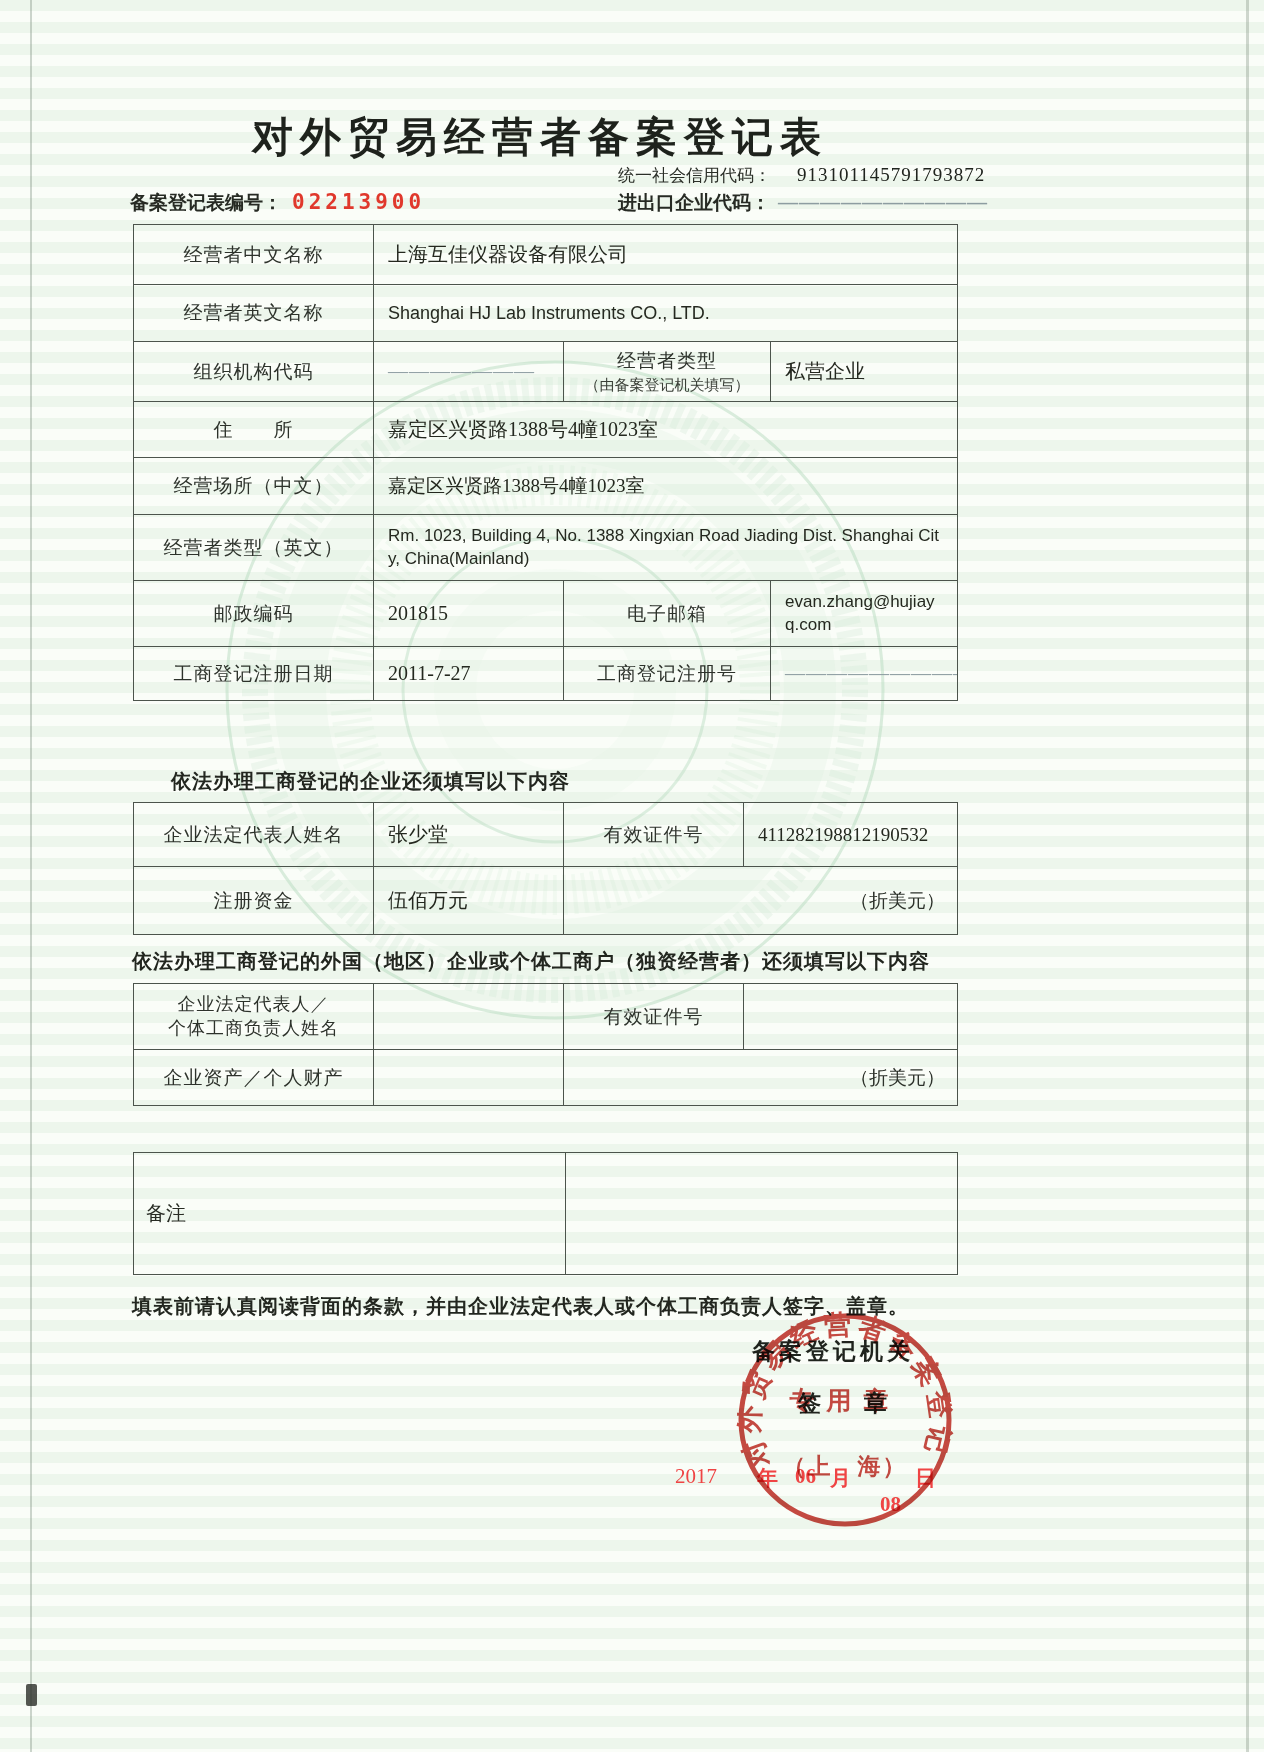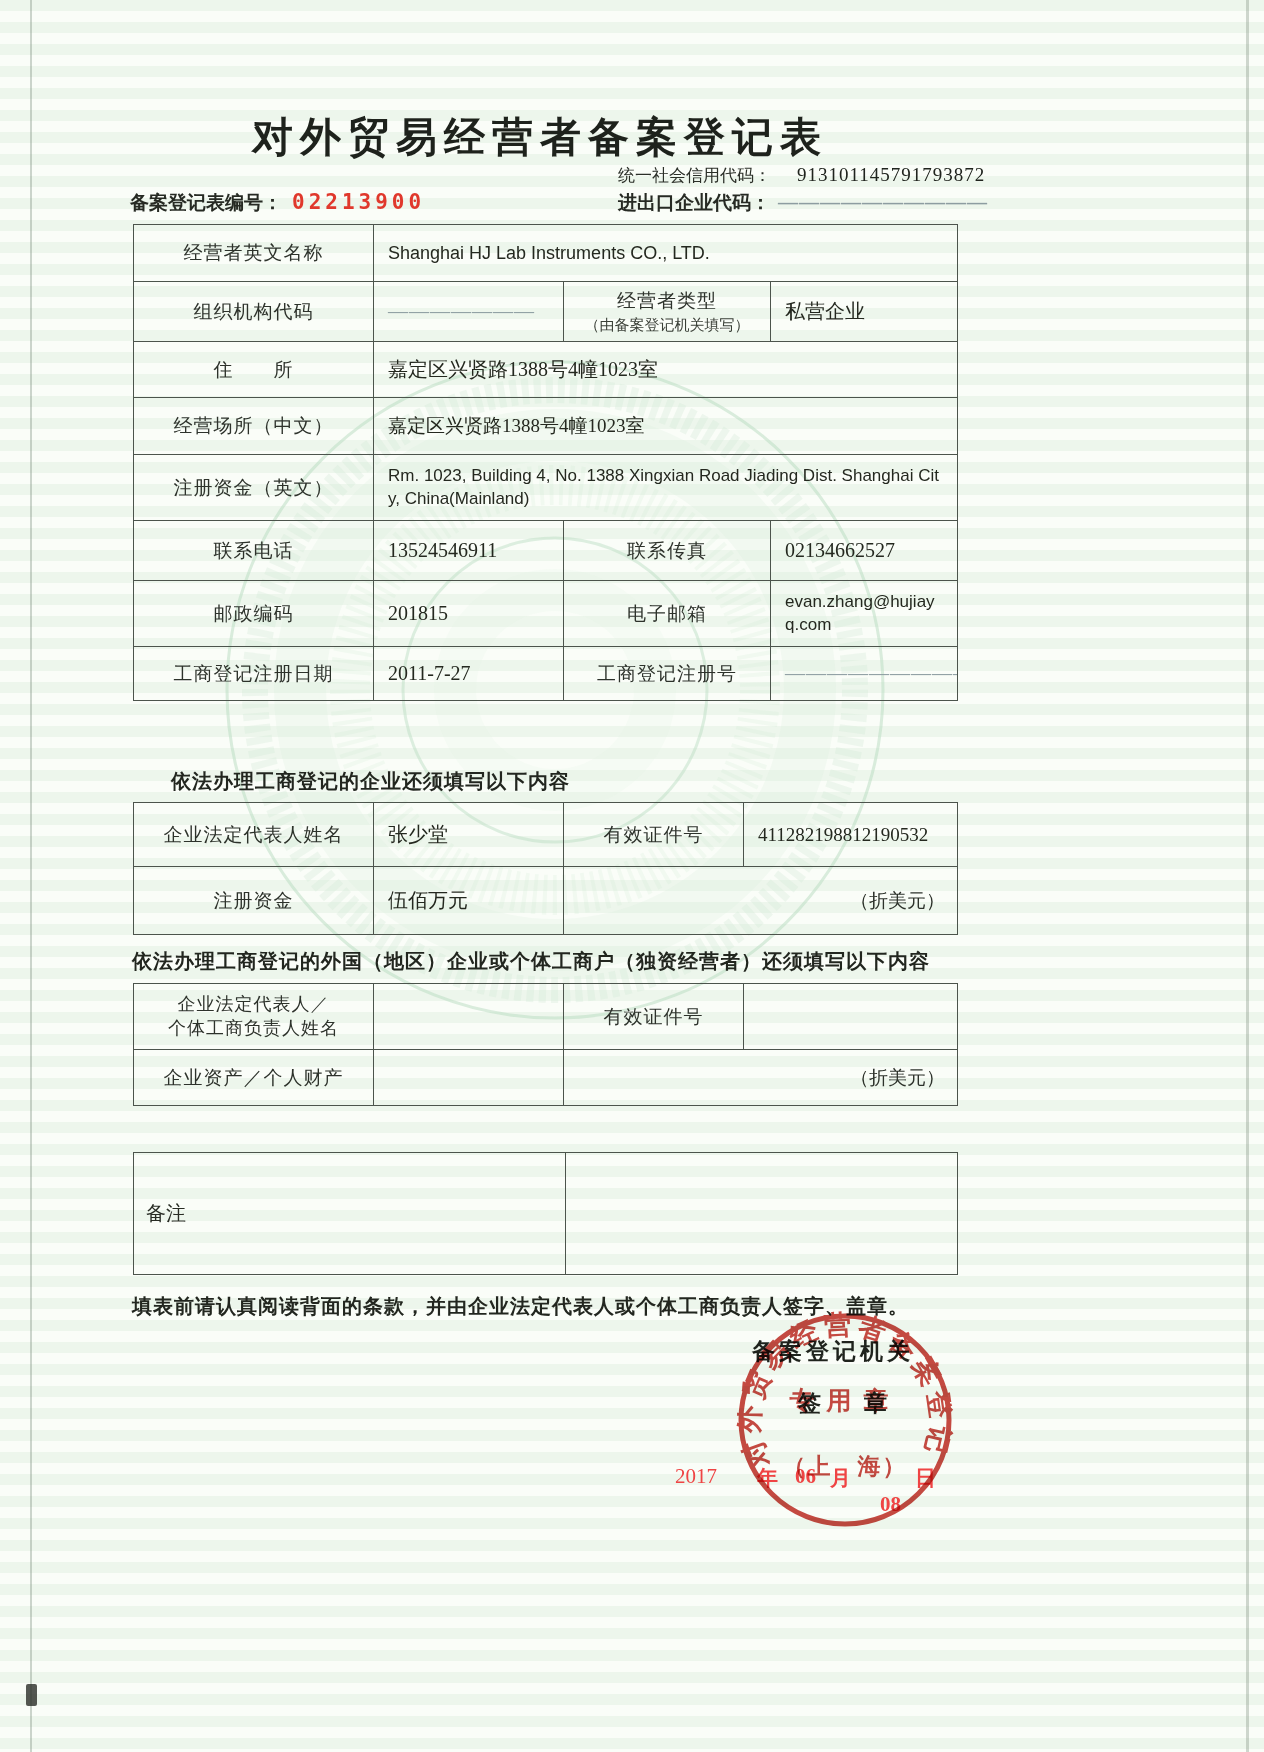--- a/index.html
+++ b/index.html
@@ -101,20 +101,24 @@
 </div>
 
 <table class="form t-main">
   <colgroup>
       <col style="width:240px">
       <col style="width:190px">
       <col style="width:207px">
       <col style="width:187px">
     </colgroup>
   <tbody>
+      <tr style="height:60px">
+    <td class="lbl">经营者中文名称</td>
+    <td class="val" colspan="3">上海互佳仪器设备有限公司</td>
+  </tr>
   <tr style="height:57px">
     <td class="lbl">经营者英文名称</td>
     <td class="val val-sans" colspan="3">Shanghai HJ Lab Instruments CO., LTD.</td>
   </tr>
   <tr style="height:60px">
     <td class="lbl">组织机构代码</td>
     <td class="val dash">———————</td>
     <td class="lbl">
       <span>经营者类型</span>
       <span class="sublbl">（由备案登记机关填写）</span>
@@ -123,28 +127,22 @@
   </tr>
   <tr style="height:56px">
     <td class="lbl">住　　所</td>
     <td class="val" colspan="3">嘉定区兴贤路1388号4幢1023室</td>
   </tr>
   <tr style="height:57px">
     <td class="lbl">经营场所（中文）</td>
     <td class="val" colspan="3" style="font-size:19px">嘉定区兴贤路1388号4幢1023室</td>
   </tr>
   <tr style="height:66px">
-    <td class="lbl">注册资金（英文）</td>
+    <td class="lbl">经营者类型（英文）</td>
     <td class="val val-en-small" colspan="3">Rm. 1023, Building 4, No. 1388 Xingxian Road Jiading Dist.  Shanghai City, China(Mainland)</td>
-  </tr>
-  <tr style="height:60px">
-    <td class="lbl">联系电话</td>
-    <td class="val">13524546911</td>
-    <td class="lbl">联系传真</td>
-    <td class="val">02134662527</td>
   </tr>
   <tr style="height:66px">
     <td class="lbl">邮政编码</td>
     <td class="val">201815</td>
     <td class="lbl">电子邮箱</td>
     <td class="val val-en-small">evan.zhang@hujiayq.com</td>
   </tr>
   <tr style="height:54px">
     <td class="lbl">工商登记注册日期</td>
     <td class="val">2011-7-27</td>

